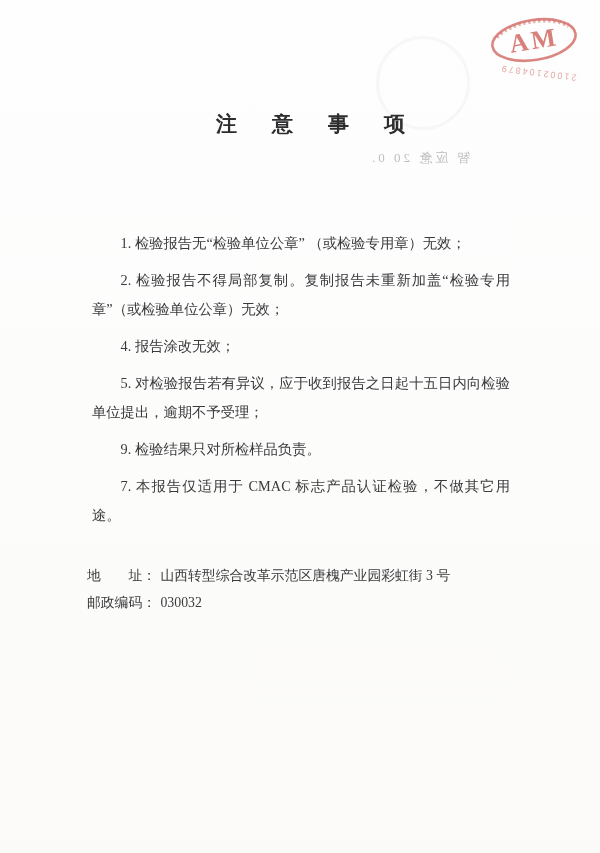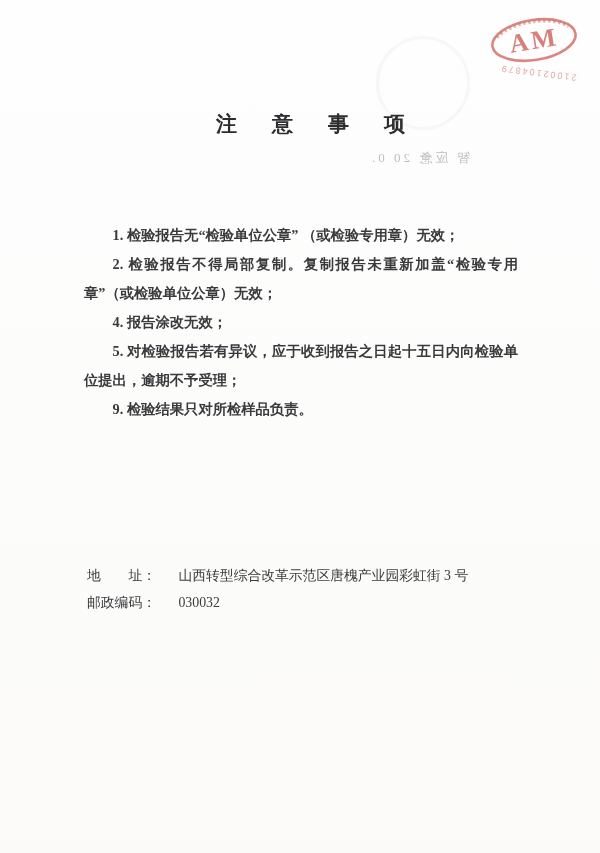--- a/index.html
+++ b/index.html
@@ -31,28 +31,28 @@
     position:absolute;top:149px;right:130px;
     transform:scaleX(-1);
     color:#b2b2b6;opacity:0.85;
     font-size:13px;letter-spacing:3px;white-space:nowrap;
   }
   .notes{
     position:absolute;top:221px;left:84px;width:434px;
     font-size:14.3px;line-height:29px;
     text-align:justify;color:#3a3a3c;
   }
-  .notes p{margin:0;text-indent:2em;font-weight:bold;}
+  .notes p{margin:8px;text-indent:2em;}
   .contact{
     position:absolute;top:563px;left:87px;width:460px;
     font-size:13.8px;color:#3a3a3c;
   }
   .contact .row{height:26.5px;line-height:26.5px;white-space:nowrap;}
   .contact .lbl{display:inline-block;min-width:66px;}
-  .contact .val{display:inline-block;margin-left:19px;}
+  .contact .val{display:inline-block;margin-left:1px;}
   .stamp{
     position:absolute;left:468px;top:2px;width:132px;height:96px;
   }
 </style>
 </head>
 <body>
 
 <div class="page">
 
   <svg class="stamp" viewBox="0 0 132 96">
@@ -69,20 +69,21 @@
   <div class="title">注　意　事　项</div>
 
   <div class="bleed-text">智 应惫 20 0.</div>
 
   <div class="notes">
     <p>1. 检验报告无“检验单位公章” （或检验专用章）无效；</p>
     <p>2. 检验报告不得局部复制。复制报告未重新加盖“检验专用章”（或检验单位公章）无效；</p>
     <p>4. 报告涂改无效；</p>
     <p>5. 对检验报告若有异议，应于收到报告之日起十五日内向检验单位提出，逾期不予受理；</p>
     <p>9. 检验结果只对所检样品负责。</p>
+    <p>7. 本报告仅适用于 CMAC 标志产品认证检验，不做其它用途。</p>
   </div>
 
   <div class="contact">
     <div class="row">
       <span class="lbl">地　　址：</span>
       <span class="val">山西转型综合改革示范区唐槐产业园彩虹街 3 号</span>
     </div>
     <div class="row">
       <span class="lbl">邮政编码：</span>
       <span class="val">030032</span>

